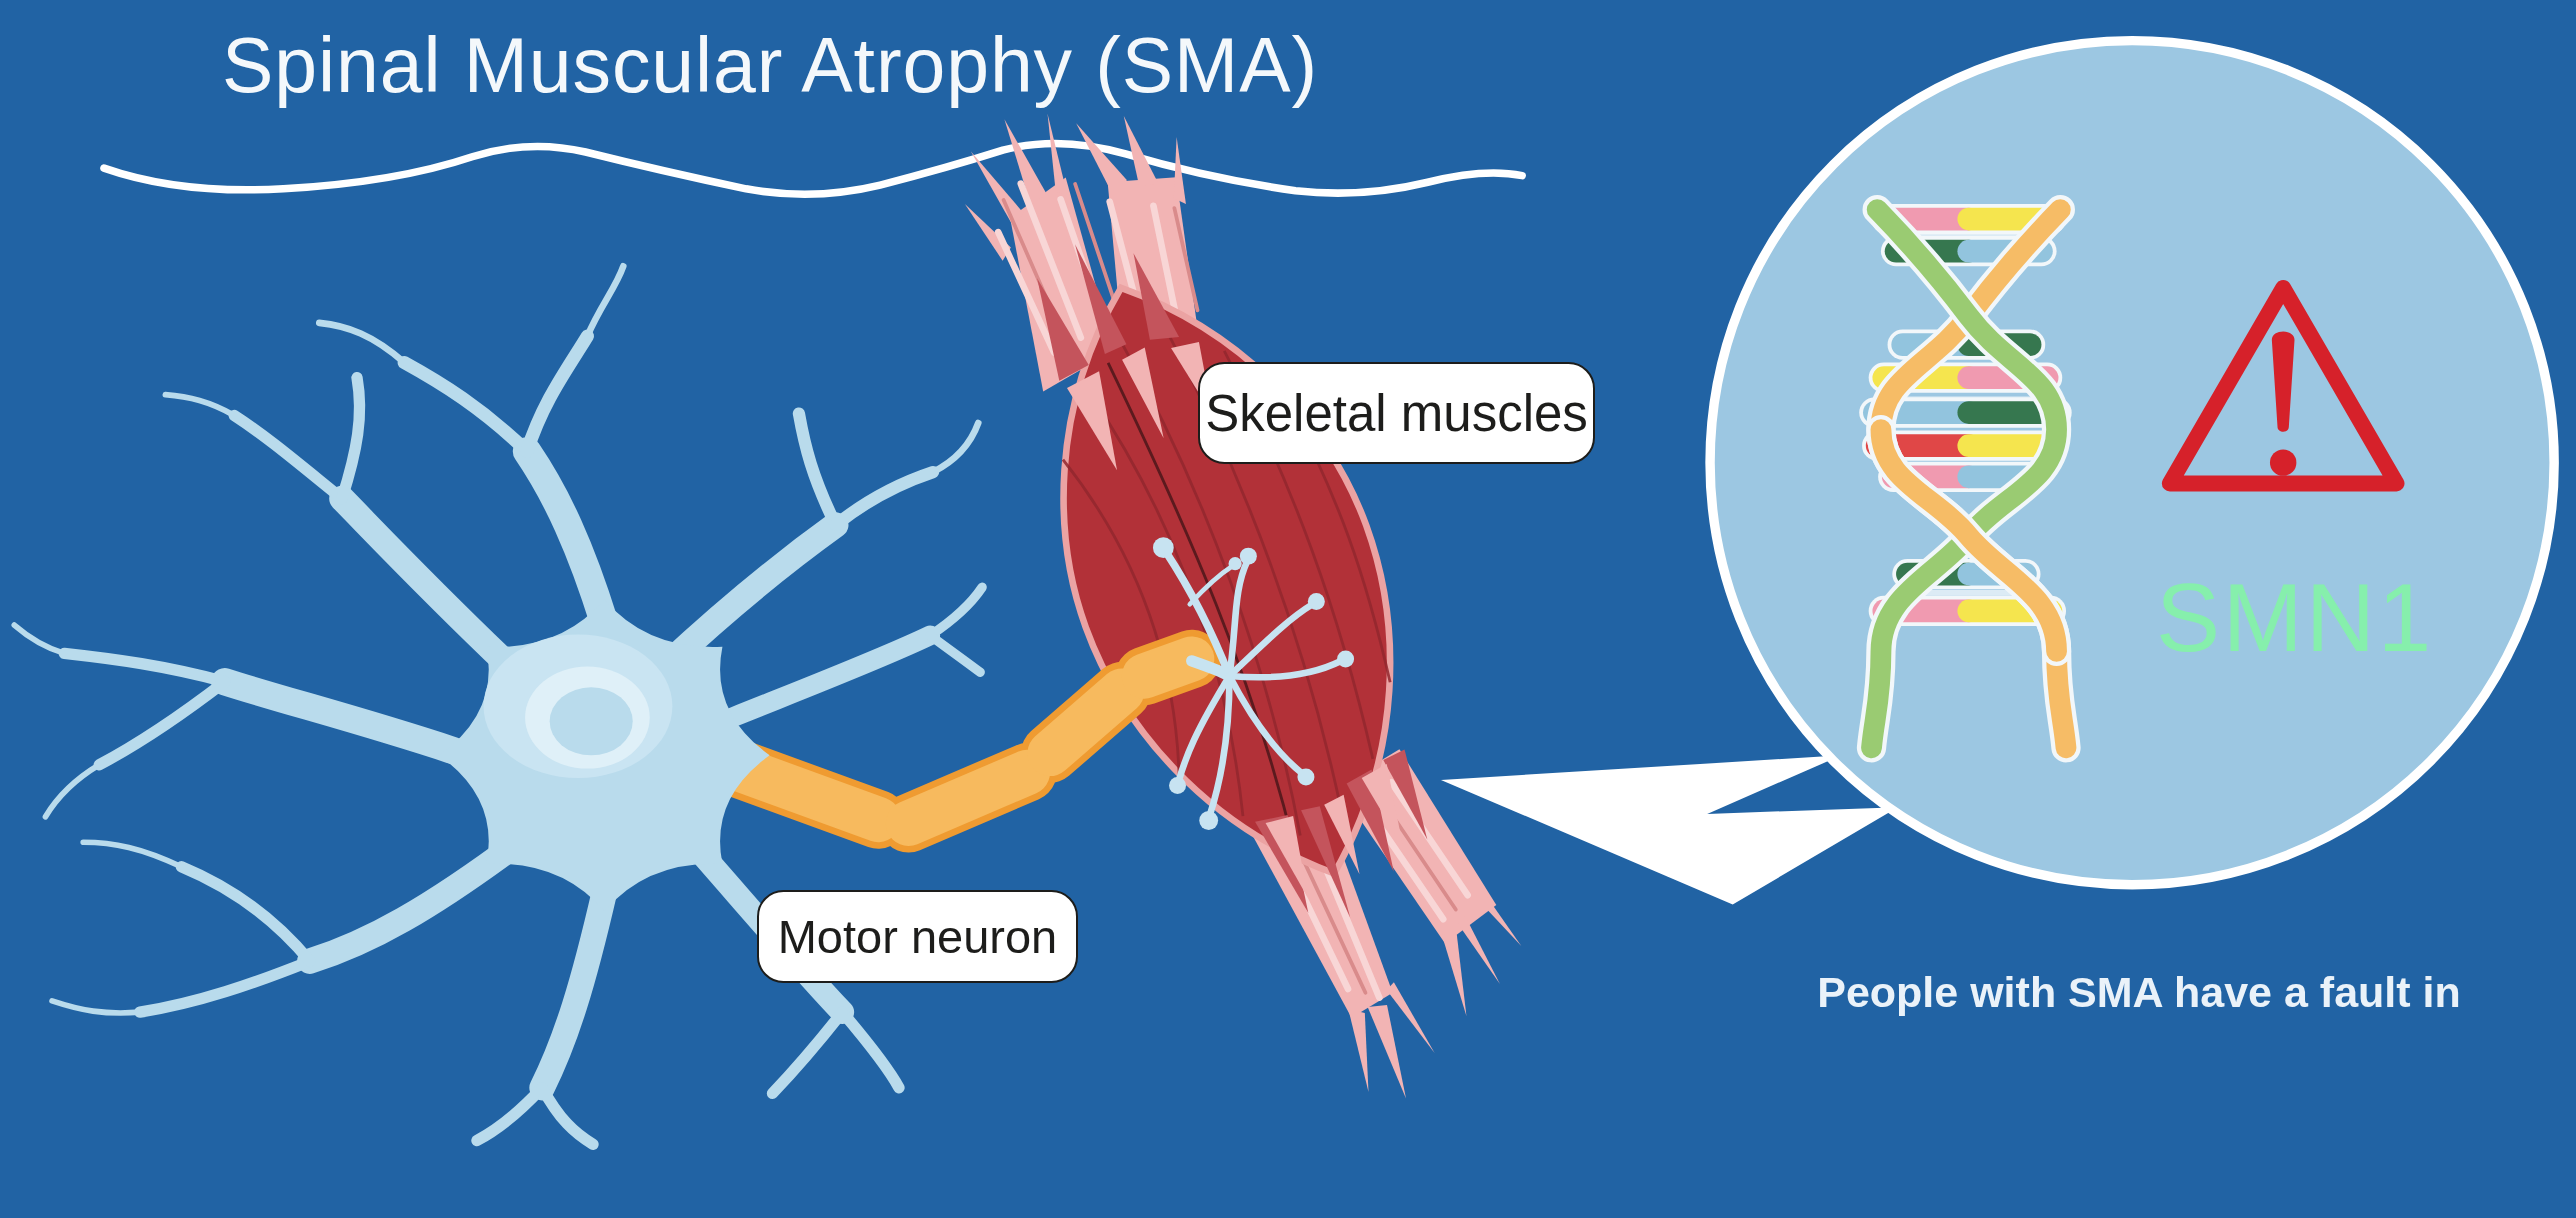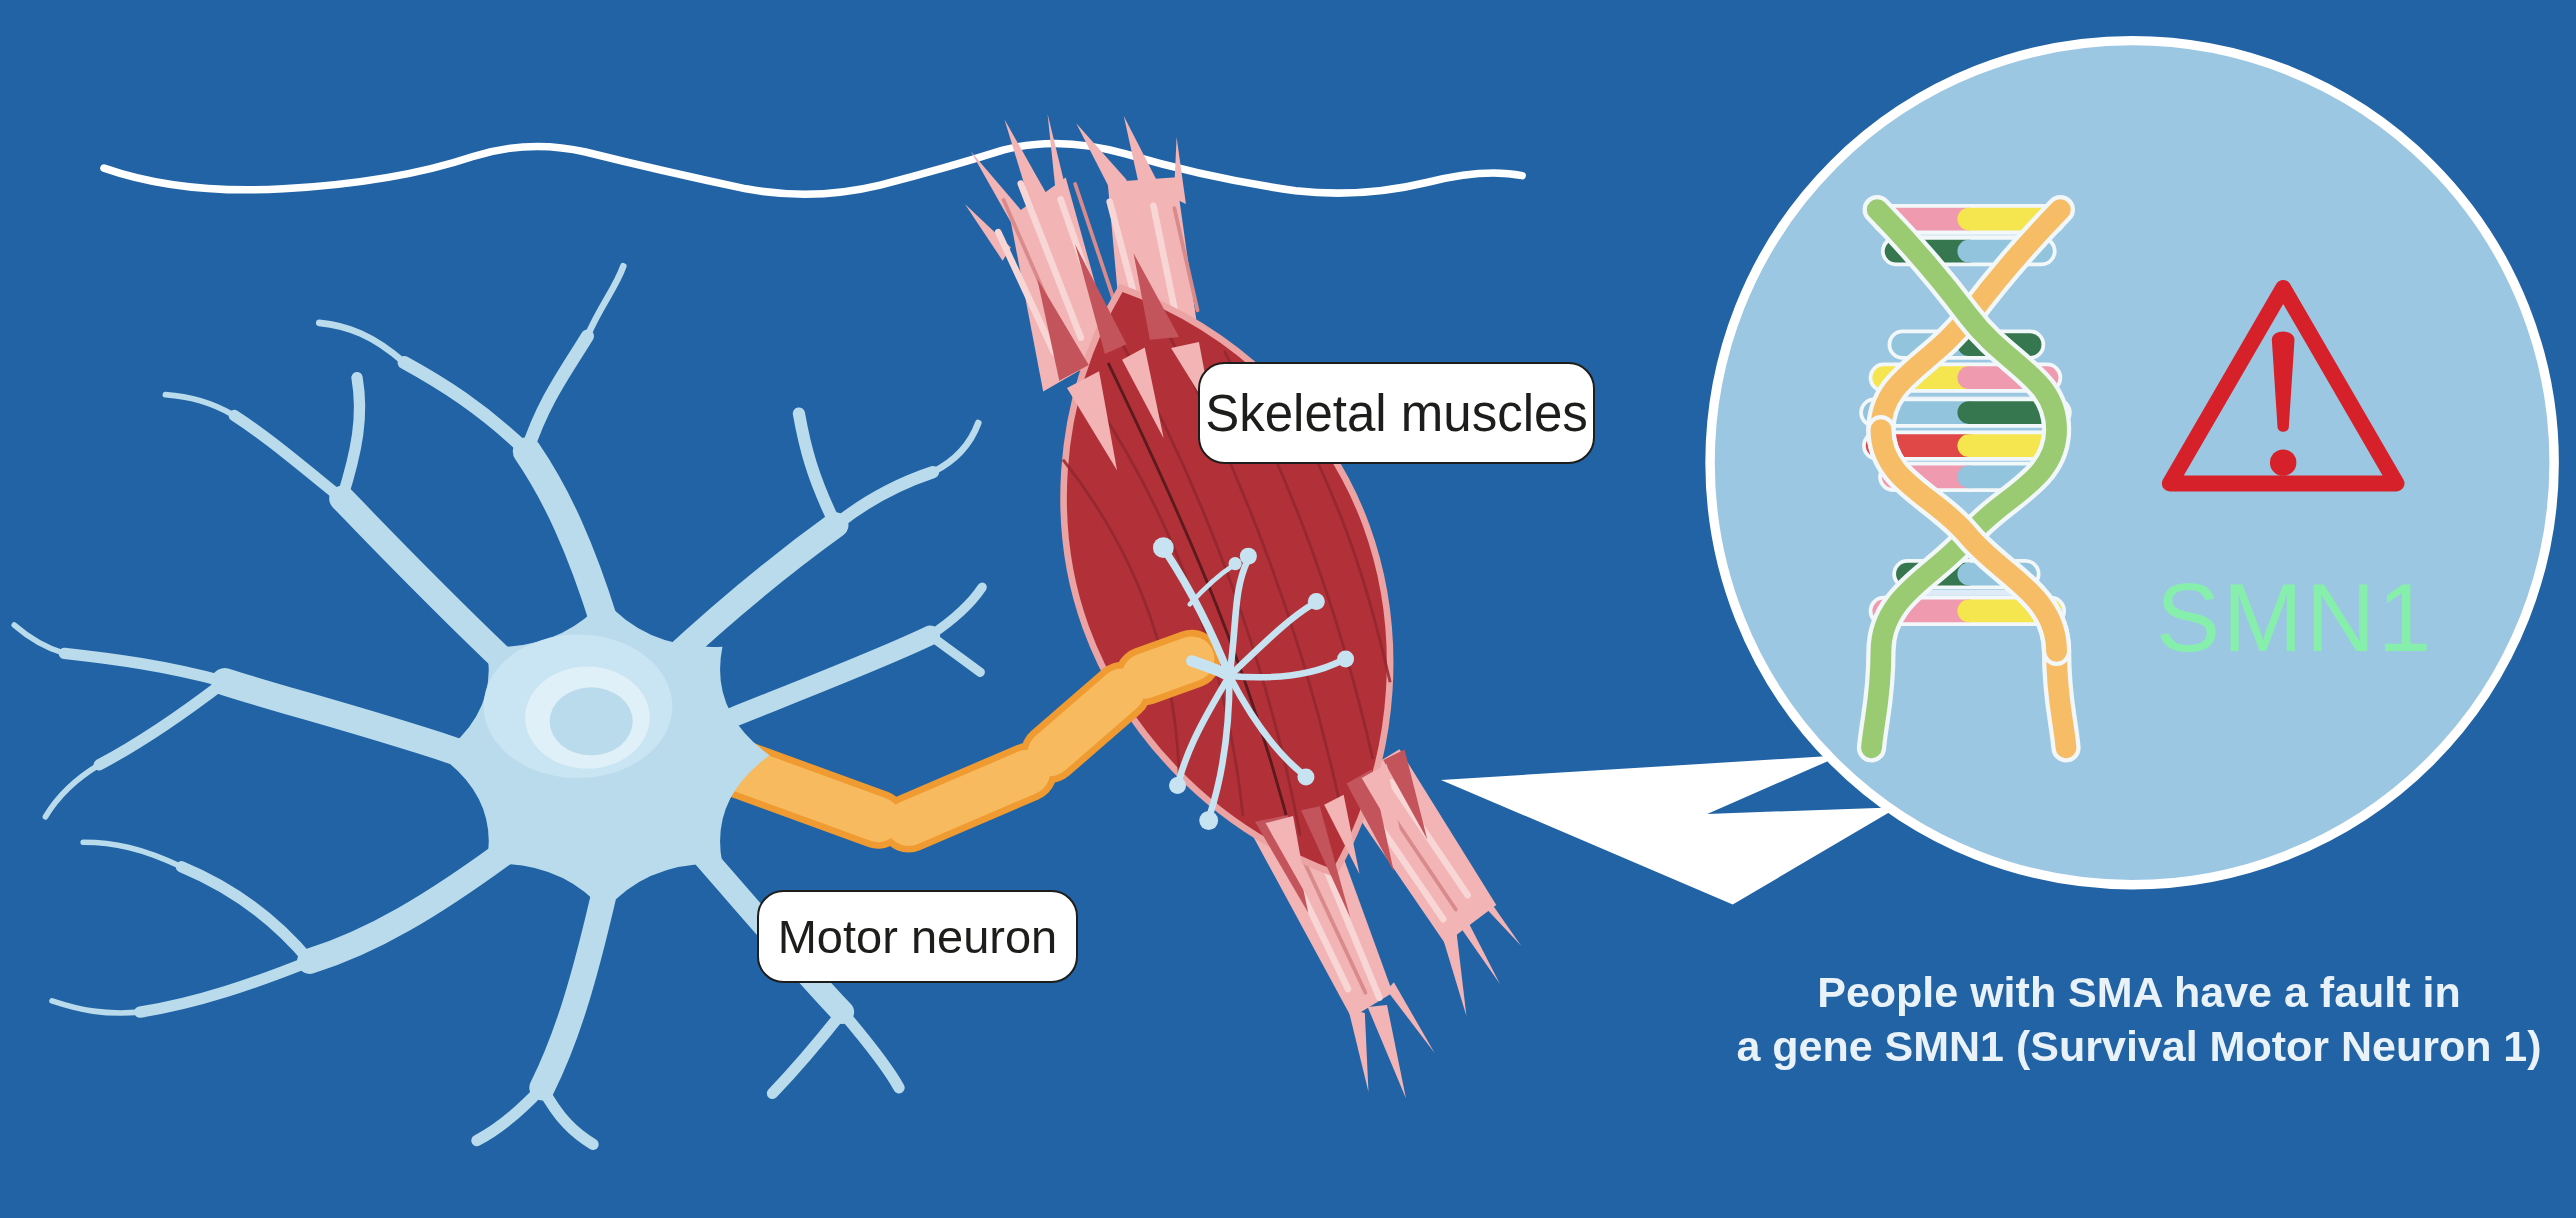--- a/index.html
+++ b/index.html
@@ -259,30 +259,30 @@
     </g>
   </g>
 
   <g>
     <path d="M2418,305 L2538,512 L2298,512 Z" fill="none" stroke="#d6212a" stroke-width="17" stroke-linejoin="round"></path>
     <path d="M2406,360 C2406,348 2430,348 2430,360 L2424,452 C2424,459 2412,459 2412,452 Z" fill="#d6212a"></path>
     <circle cx="2418" cy="490" r="14" fill="#d6212a"></circle>
   </g>
 </svg>
 
+  <div class="title">Spinal Muscular Atrophy (SMA)</div>
 
   <div class="tag motor">
     <span>Motor neuron</span>
   </div>
 
   <div class="tag skeletal">
     <span>Skeletal muscles</span>
   </div>
 
   <div class="gene">SMN1</div>
 
   <div class="desc">
     <div>People with SMA have a fault in</div>
-    <div>a gene SMN1 (Survival Motor Neuron 1)</div>
   </div>
 
 </div>
 
 
 </body></html>

